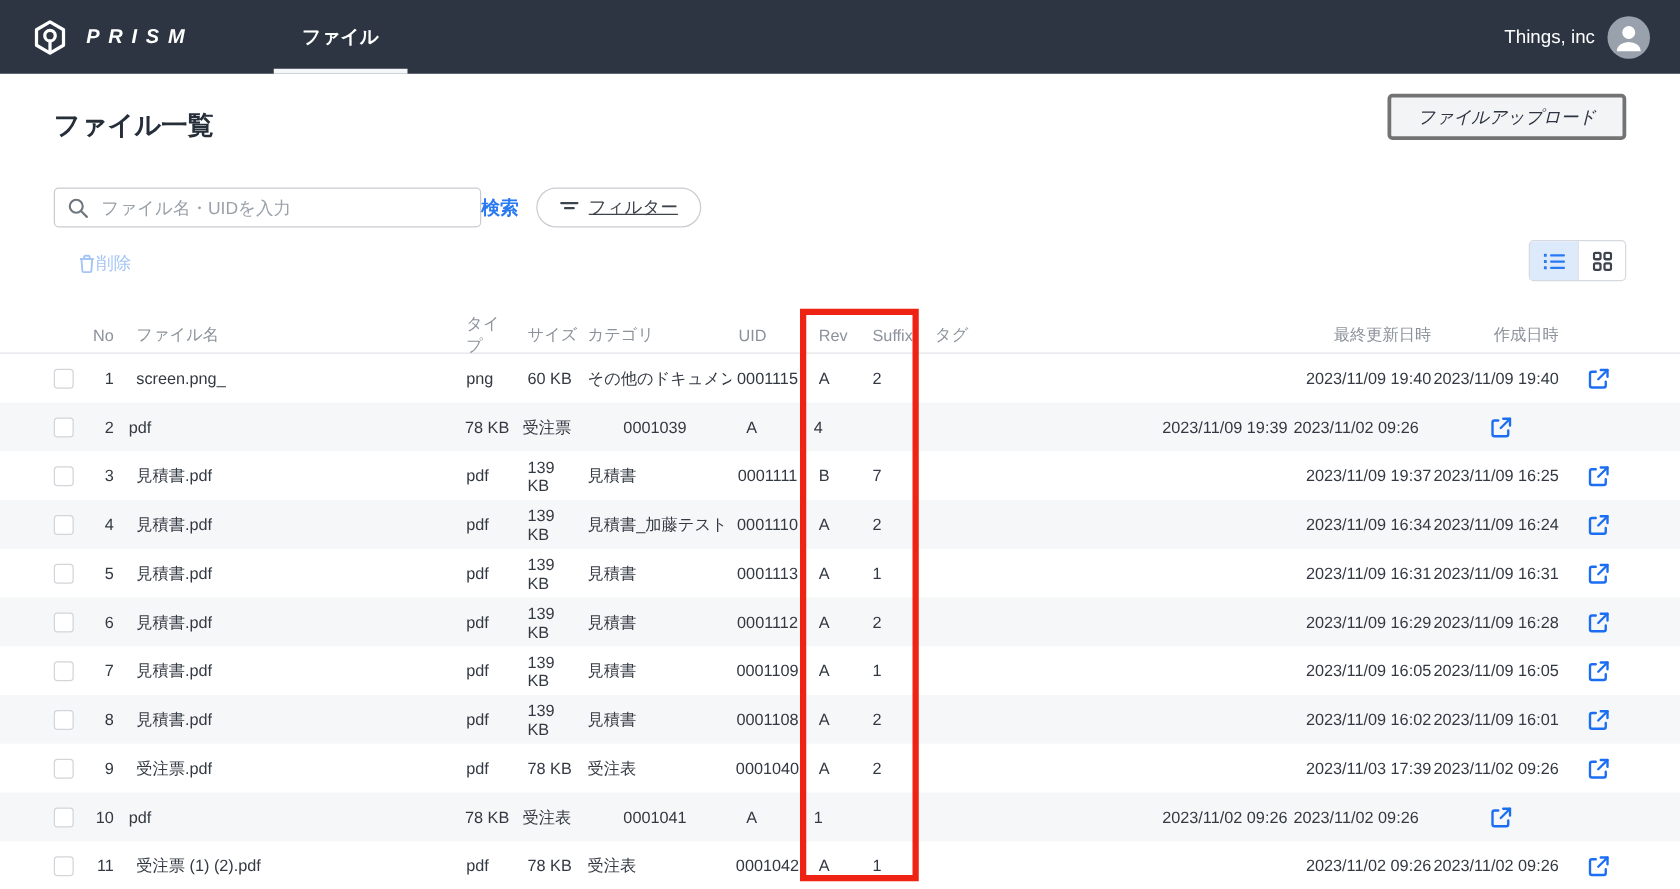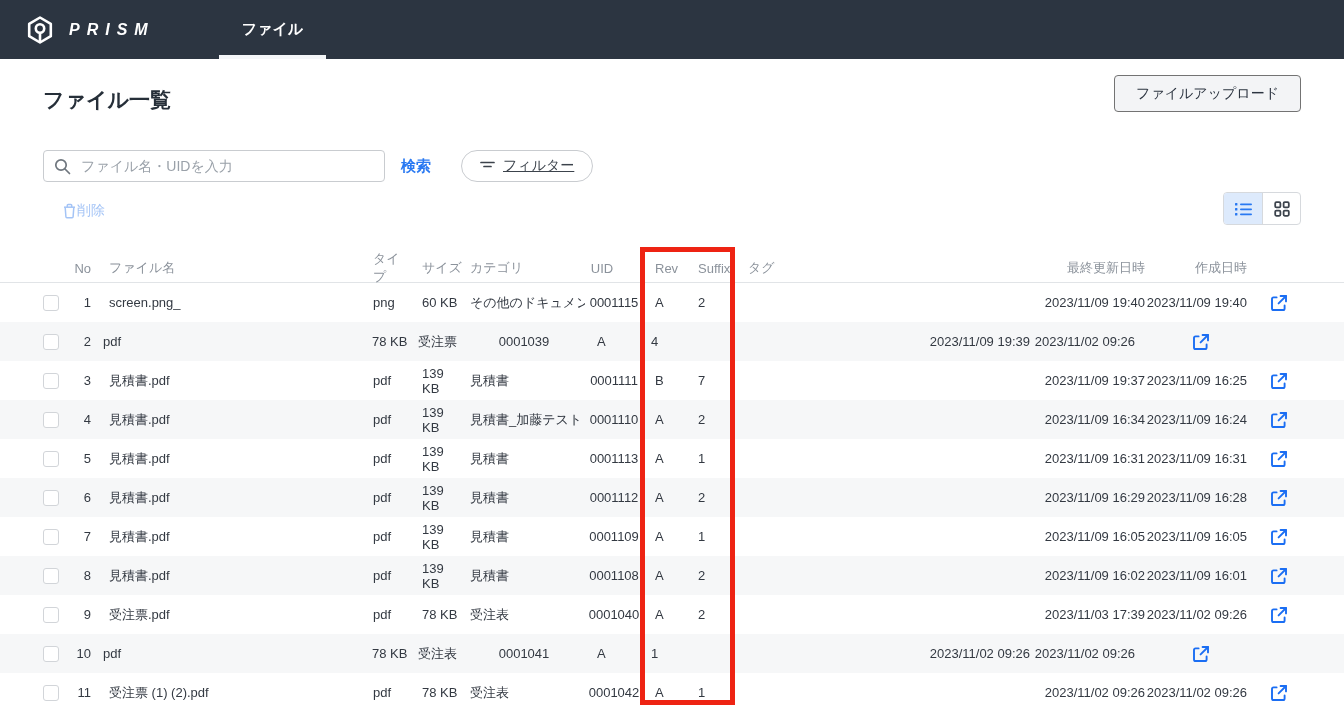--- a/index.html
+++ b/index.html
@@ -26,26 +26,27 @@
   }
   .nav-right { margin-left:auto; display:flex; align-items:center; gap:10px; font-size:15px; }
   .avatar {
     width:34px; height:34px; border-radius:50%; background:#99a2ac;
     display:flex; align-items:center; justify-content:center; overflow:hidden;
   }
   
   .page-title { margin:27px 0 0 43px; font-size:21px; font-weight:bold; color:#262f39; }
   .upload-btn {
     position:absolute; right:43px; top:75px; height:37px; padding:0 21px;
-    background:#f3f4f6; border:1px solid #737373; border-radius:4px;
+    background:#f3f4f6; border:3px solid #737373; border-radius:4px;
     font-size:14px; color:#2c3440; display:flex; align-items:center; cursor:pointer;
     font-family:inherit;
-  }
-  
-  .search-row { display:flex; align-items:center; margin:36px 0 0 43px; gap:16px; }
+    font-style:italic;
+  }
+  
+  .search-row { display:flex; align-items:center; margin:36px 0 0 43px; gap:0; }
   .search-box {
     width:342px; height:32px; border:1px solid #c9ccd0; border-radius:4px;
     display:flex; align-items:center; padding:0 10px; gap:8px; background:#fff;
   }
   .search-box input {
     border:none; outline:none; flex:1; font-size:14px; color:#333; background:transparent;
     font-family:inherit;
   }
   .search-box input::placeholder { color:#9aa1a9; }
   .search-link { color:#2979f2; font-weight:bold; font-size:15px; cursor:pointer; }
@@ -111,20 +112,29 @@
         <circle cx="16" cy="14.5" r="4.2" stroke="#ffffff" stroke-width="2.6" fill="none"></circle>
         <line x1="16" y1="18.7" x2="16" y2="27" stroke="#ffffff" stroke-width="2.6"></line>
       </svg>
     </span>
     <span class="brand-text">PRISM</span>
   </div>
   <div class="nav-tab">
     <span>ファイル</span>
     <span class="tab-underline"></span>
   </div>
+  <div class="nav-right">
+    <span>Things, inc</span>
+    <div class="avatar">
+      <svg width="34" height="34" viewBox="0 0 34 34">
+        <circle cx="17" cy="13" r="5.2" fill="#ffffff"></circle>
+        <path d="M7.5 28 a9.5 7.5 0 0 1 19 0 z" fill="#ffffff"></path>
+      </svg>
+    </div>
+  </div>
 </div>
 
 <div class="page-title">ファイル一覧</div>
 <button class="upload-btn">ファイルアップロード</button>
 
 <div class="search-row">
   <div class="search-box">
     <span>
       <svg width="17" height="17" viewBox="0 0 17 17" fill="none">
         <circle cx="7" cy="7" r="5.2" stroke="#6f767e" stroke-width="1.7"></circle>

